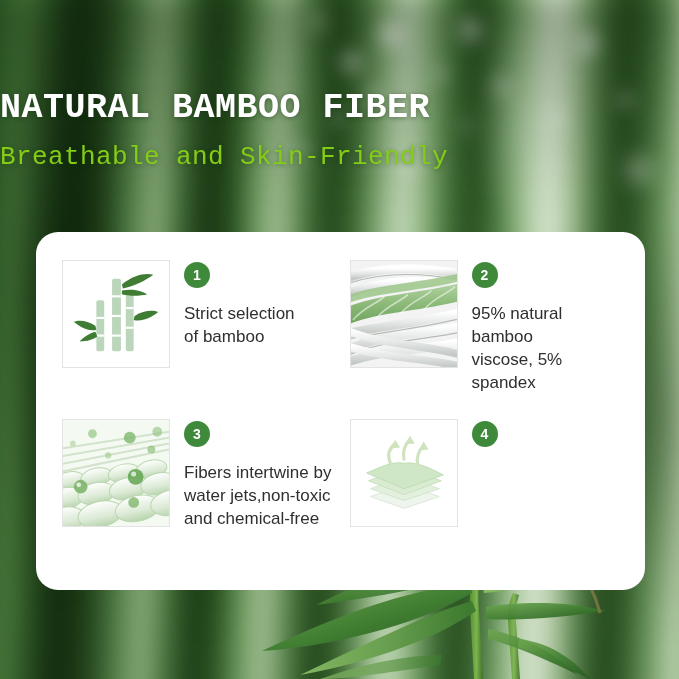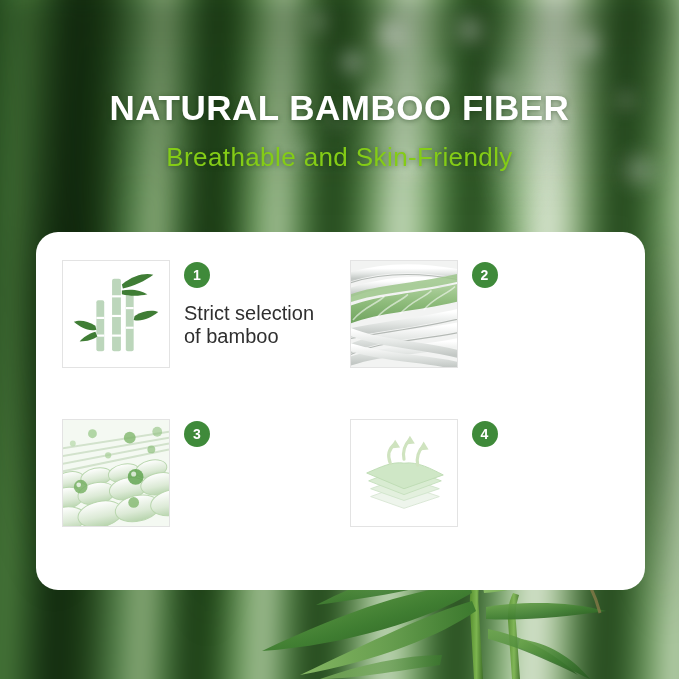--- a/index.html
+++ b/index.html
@@ -103,22 +103,23 @@
     overflow: hidden;
   }
   .leaves svg { display: block; }
 
   
   .header {
     position: absolute;
     top: 88px;
     left: 0;
     width: 679px;
-    text-align: center;
+    text-align: left;
     z-index: 3;
+    font-family: Liberation Mono, monospace;
   }
   .title {
     font-size: 35px;
     font-weight: 700;
     letter-spacing: .5px;
     color: #ffffff;
     text-shadow: 0 1px 5px rgba(20,50,15,.45);
     line-height: 1.15;
   }
   .subtitle {
@@ -185,21 +186,21 @@
     font-size: 14px;
     font-weight: 700;
     display: flex;
     align-items: center;
     justify-content: center;
     line-height: 1;
   }
 
   .feature-text {
     margin-top: 14px;
-    font-size: 20px;
+    font-size: 17px;
     line-height: 23px;
     color: #2f2f2f;
     white-space: pre-line;
   }
 </style>
 </head>
 <body>
 
 <div class="poster">
 
@@ -332,20 +333,22 @@
             </g>
 
             <g fill="none" stroke="url(#wht)" stroke-width="8" stroke-linecap="round">
               <path d="M-6 70 C30 86 70 84 114 96"></path>
               <path d="M-6 86 C34 100 74 98 114 108"></path>
             </g>
           </svg>
         </div>
         <div class="feature-body">
           <div class="badge">2</div>
+          <div class="feature-text">95% natural bamboo
+viscose, 5% spandex</div>
         </div>
       </div>
 
       <div class="feature">
         <div class="thumb">
           <svg viewBox="0 0 108 108" xmlns="http://www.w3.org/2000/svg">
             <defs>
               <linearGradient id="rowg" x1="0" y1="0" x2="0" y2="1">
                 <stop offset="0%" stop-color="#ffffff"></stop>
                 <stop offset="60%" stop-color="#dcead6"></stop>
@@ -392,20 +395,23 @@
               <circle cx="90" cy="30" r="4" fill="#8ec07d" opacity=".7"></circle>
               <circle cx="46" cy="36" r="3.2" fill="#a6cf97" opacity=".7"></circle>
               <circle cx="72" cy="84" r="5.5" fill="#7fb76c" opacity=".8"></circle>
               <circle cx="96" cy="12" r="5" fill="#8ec07d" opacity=".6"></circle>
               <circle cx="10" cy="24" r="3" fill="#b5d9a8" opacity=".7"></circle>
             </g>
           </svg>
         </div>
         <div class="feature-body">
           <div class="badge">3</div>
+          <div class="feature-text">Fibers intertwine by
+water jets,non-toxic
+and chemical-free</div>
         </div>
       </div>
 
       <div class="feature">
         <div class="thumb">
           <svg viewBox="0 0 108 108" xmlns="http://www.w3.org/2000/svg">
             <rect width="108" height="108" fill="#ffffff"></rect>
 
             <g>
               <path d="M20 78 L54 66 L90 78 L54 90 Z" fill="#eef5ec" stroke="#dae8d6" stroke-width="1"></path>

